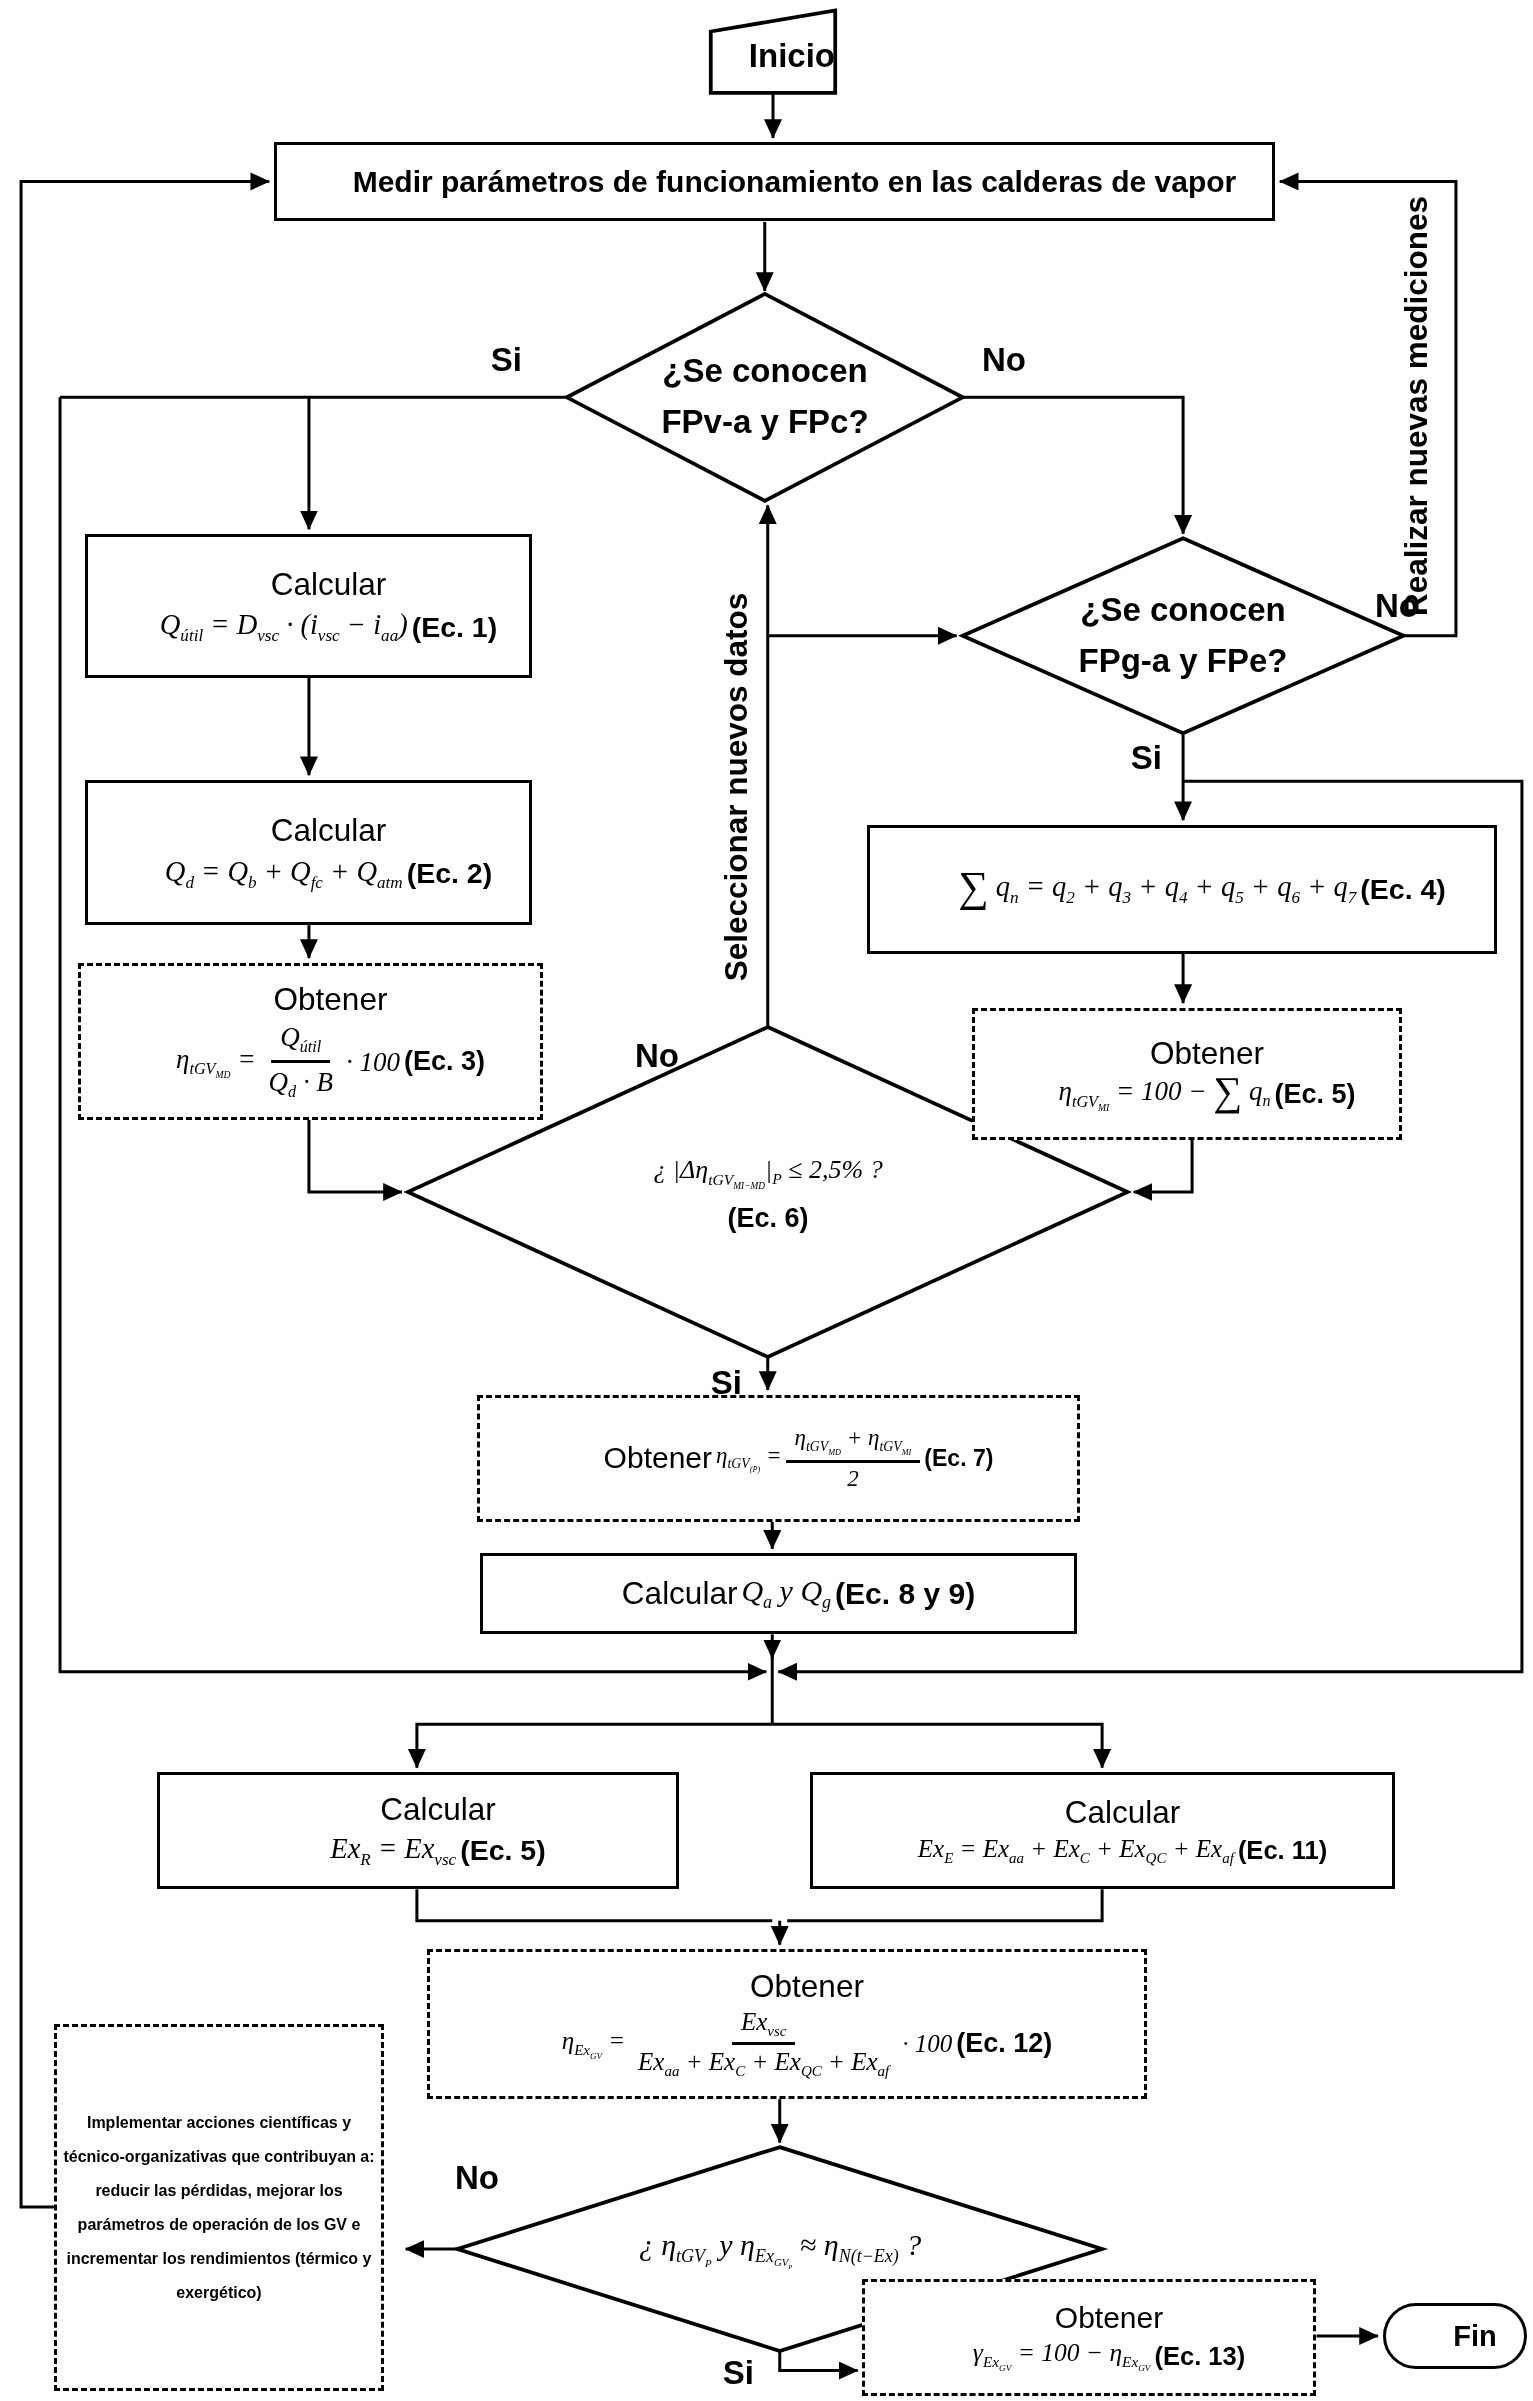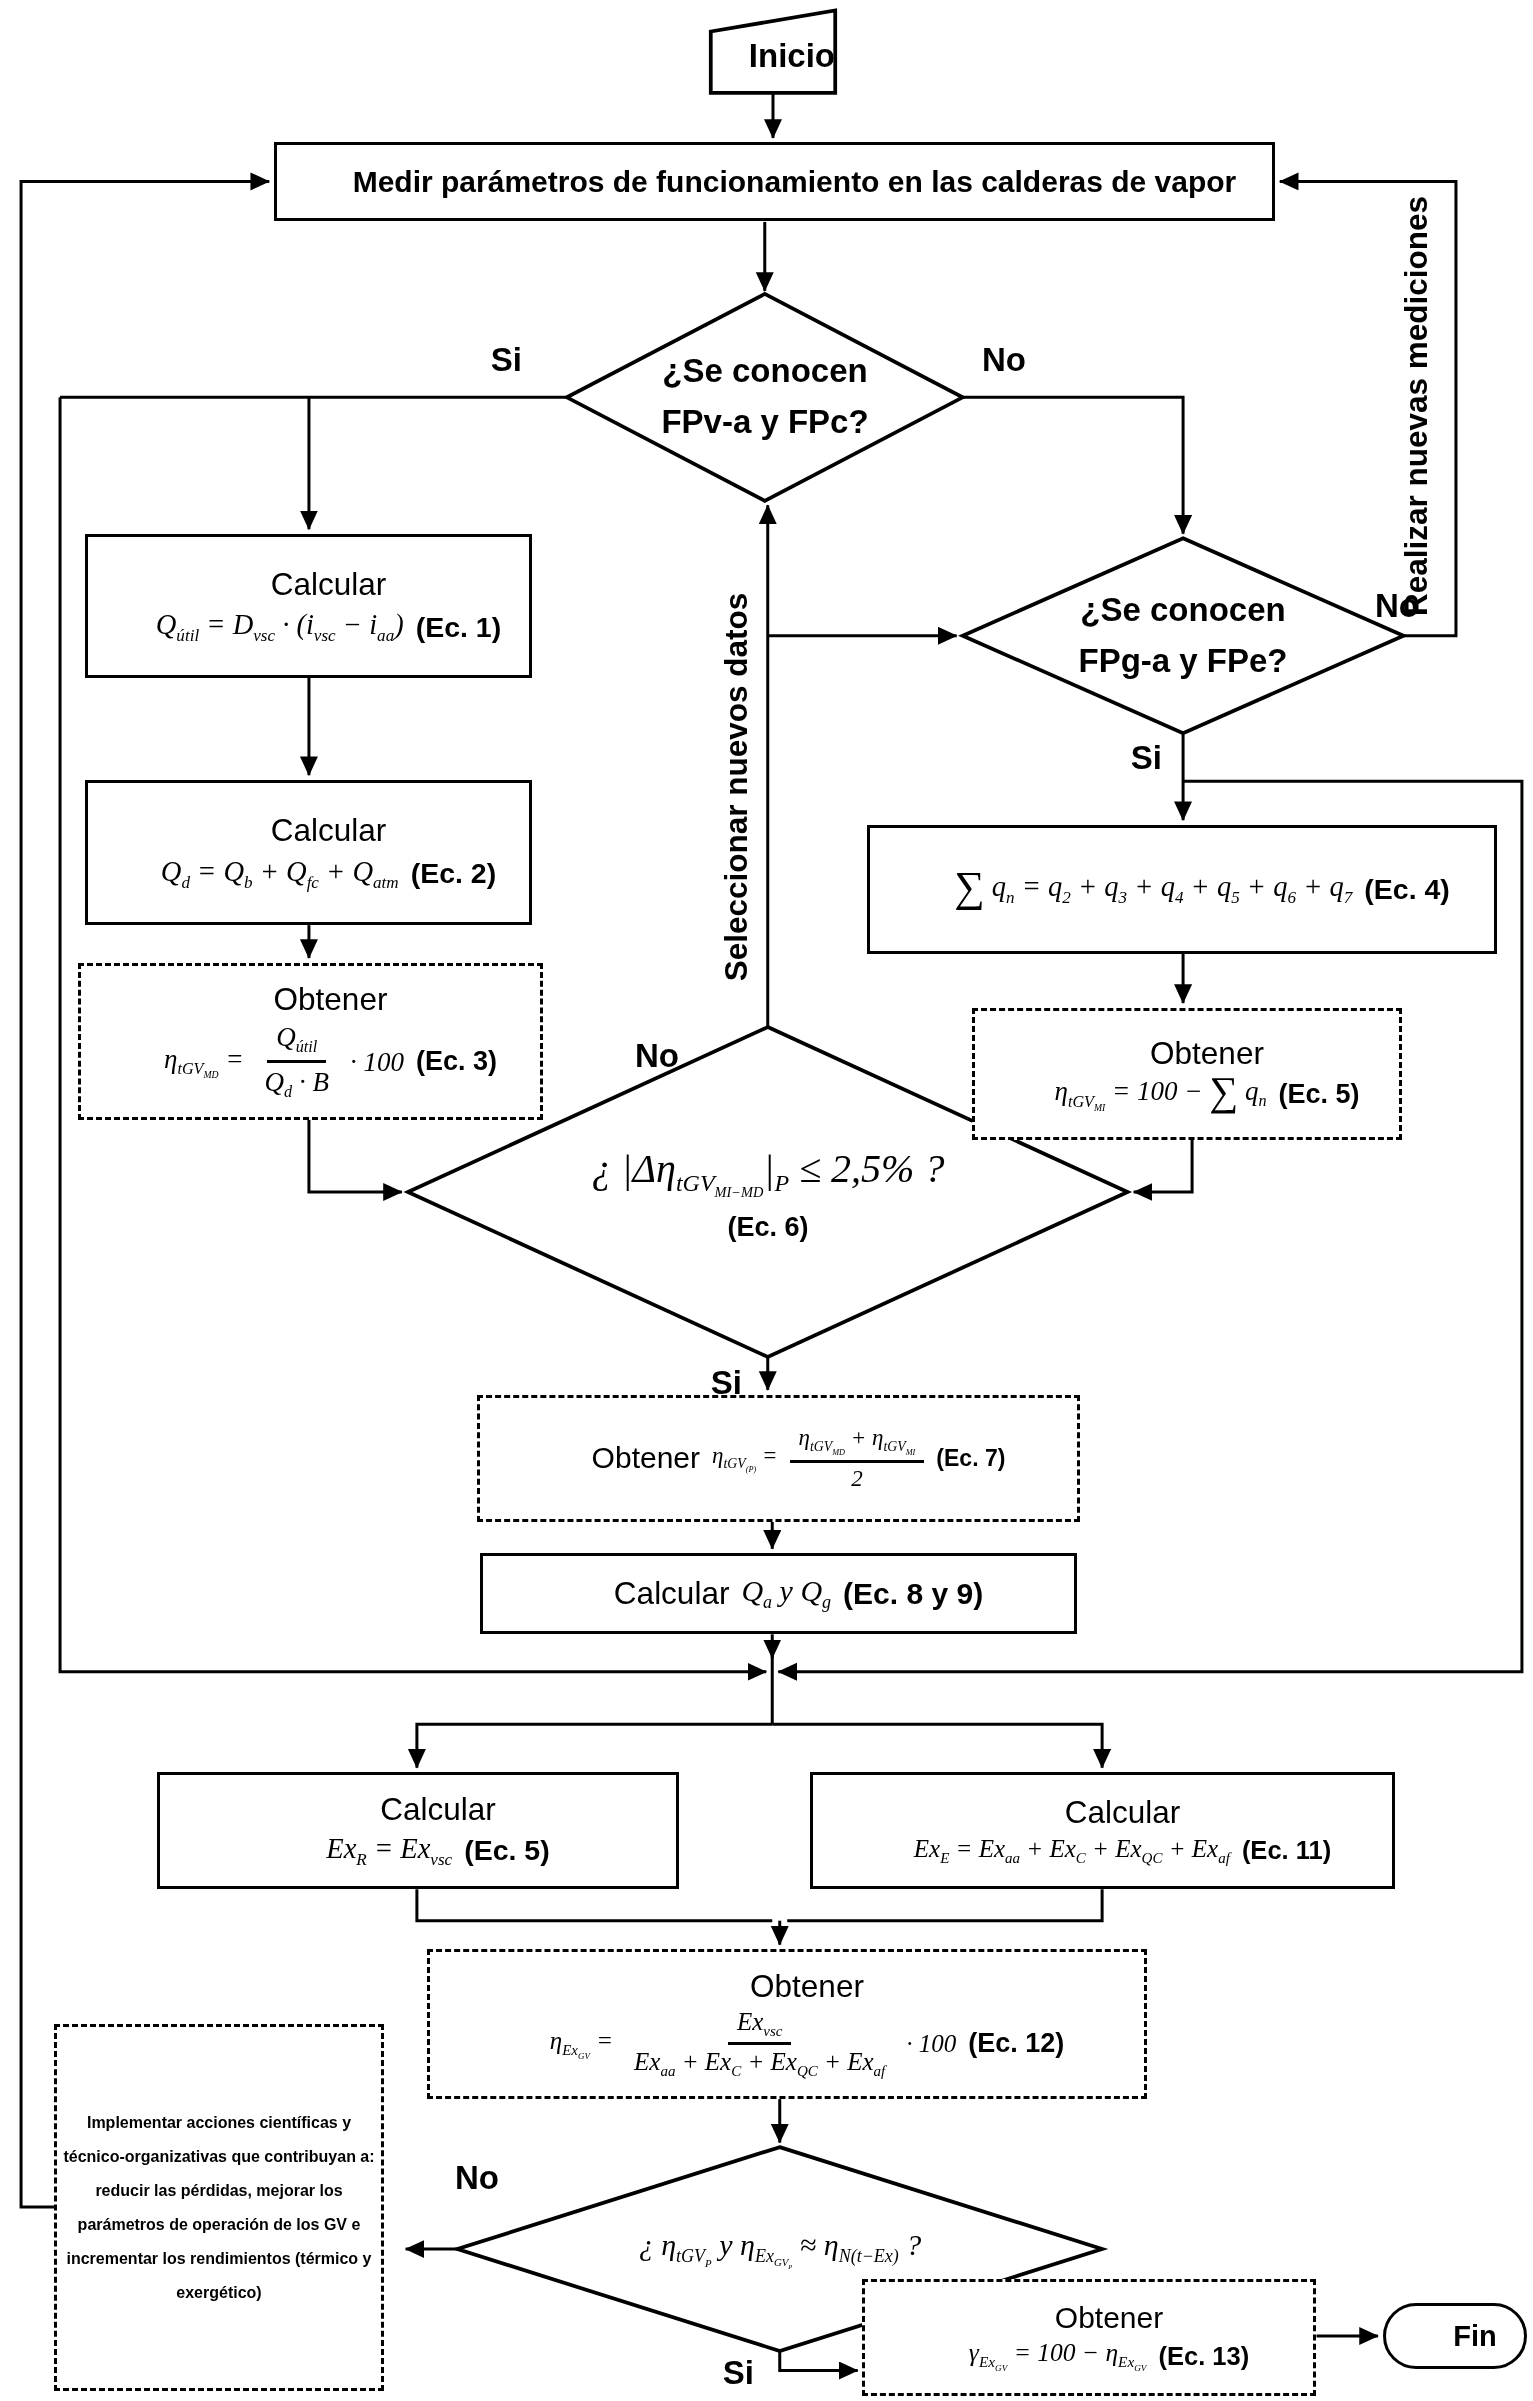--- a/index.html
+++ b/index.html
@@ -10,21 +10,21 @@
         display:flex;flex-direction:column;align-items:center;justify-content:center;
         text-align:center;font-weight:bold;padding-left:40px;}
   .dashed{border-style:dashed;}
   .ttl{font-size:31.5px;font-weight:normal;line-height:1.15;}
   .math{font-family:"Liberation Serif",serif;font-style:italic;font-weight:normal;
         font-size:28.5px;white-space:nowrap;line-height:1.2;}
   .math sub{font-size:0.60em;}
   .sum{font-size:1.5em;line-height:0;vertical-align:-0.12em;font-style:normal;}
   .tag{font-family:"Liberation Sans",sans-serif;font-style:normal;font-weight:bold;
        font-size:28.5px;white-space:nowrap;}
-  .row{display:flex;align-items:center;justify-content:flex-end;gap:12px;}
+  .row{display:flex;align-items:center;justify-content:flex-end;gap:4px;}
   .frac{display:inline-flex;flex-direction:column;align-items:center;vertical-align:middle;}
   .frac .num{border-bottom:3px solid #000;padding:0 9px 2.2px;}
   .frac .den{padding:2.2px 9px 0;}
   .dtext{position:absolute;display:flex;flex-direction:column;align-items:center;
          justify-content:center;text-align:center;pointer-events:none;}
   .dq{font-size:33px;font-weight:bold;line-height:1.18;justify-content:space-between;}
   .lbl{position:absolute;font-size:33px;font-weight:bold;line-height:1;}
   .vlabel{position:absolute;transform:rotate(-90deg);text-align:center;font-weight:bold;
           font-size:31.5px;height:36px;line-height:36px;white-space:nowrap;}
   .stadium{border-radius:34px;font-size:29px;}
@@ -204,21 +204,21 @@
     <div>¿Se conocen</div>
     <div>FPv-a y FPc?</div>
   </div>
 
   <div class="dtext dq" style="left:1015px;top:591px;width:336px;height:90px">
     <div>¿Se conocen</div>
     <div>FPg-a y FPe?</div>
   </div>
 
   <div class="dtext" style="left:468px;top:1123px;width:600px;height:142px">
-    <div class="math" style="font-size:40px">¿ |Δη<sub>tGV<sub>MI−MD</sub></sub>|<sub>P</sub> ≤ 2,5% ?</div>
+    <div class="math" style="font-size:26px">¿ |Δη<sub>tGV<sub>MI−MD</sub></sub>|<sub>P</sub> ≤ 2,5% ?</div>
     <div class="tag" style="font-size:27px;margin-top:10.5px">(Ec. 6)</div>
   </div>
 
   <div class="dtext" style="left:495px;top:2213px;width:570px;height:72px">
     <div class="math" style="font-size:30px">¿ η<sub>tGV<sub>P</sub></sub> y η<sub>Ex<sub>GV<sub>P</sub></sub></sub>  ≈  η<sub>N(t−Ex)</sub> ?</div>
   </div>
 
   <div class="lbl" style="left:450px;top:343px;width:72px;text-align:right">Si</div>
   <div class="lbl" style="left:982px;top:343px;width:90px">No</div>
   <div class="lbl" style="left:1329px;top:589px;width:90px;text-align:right">No</div>

